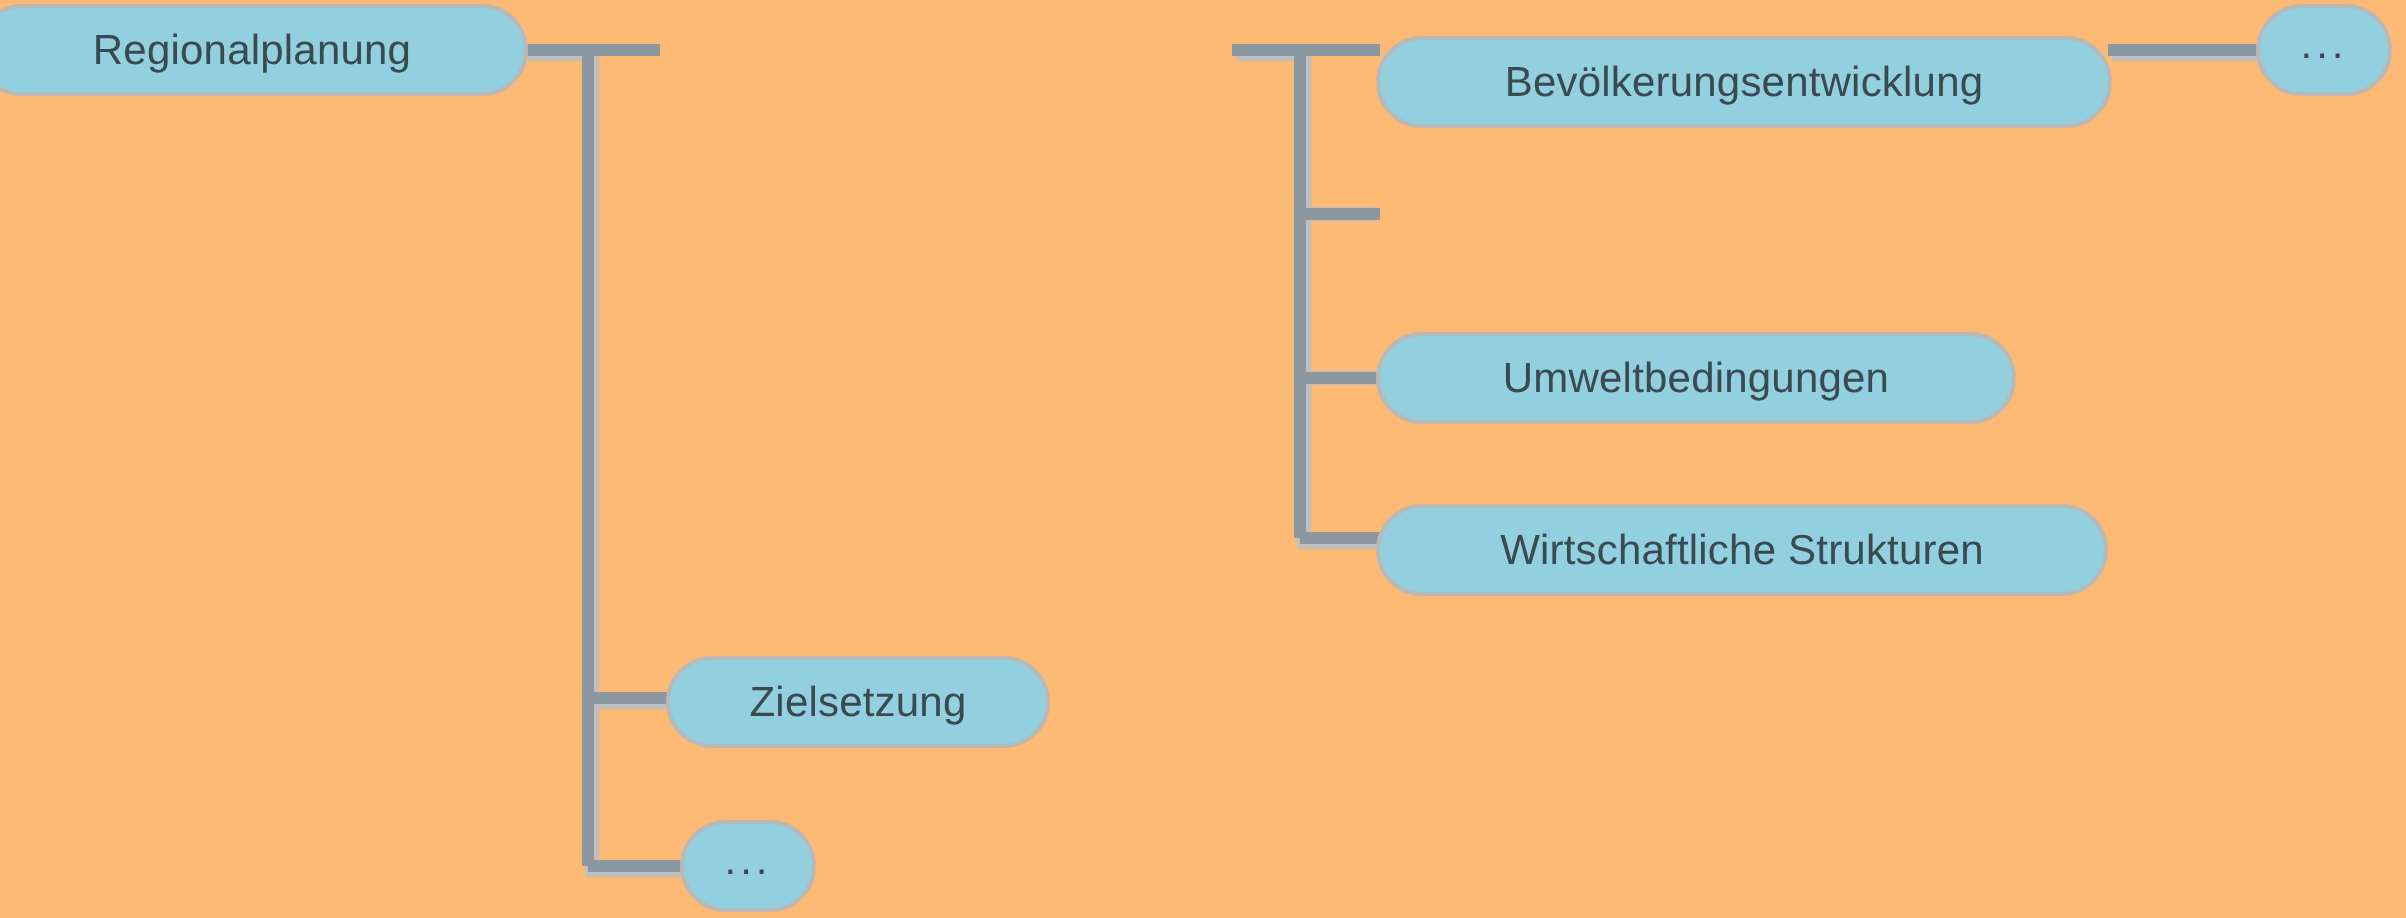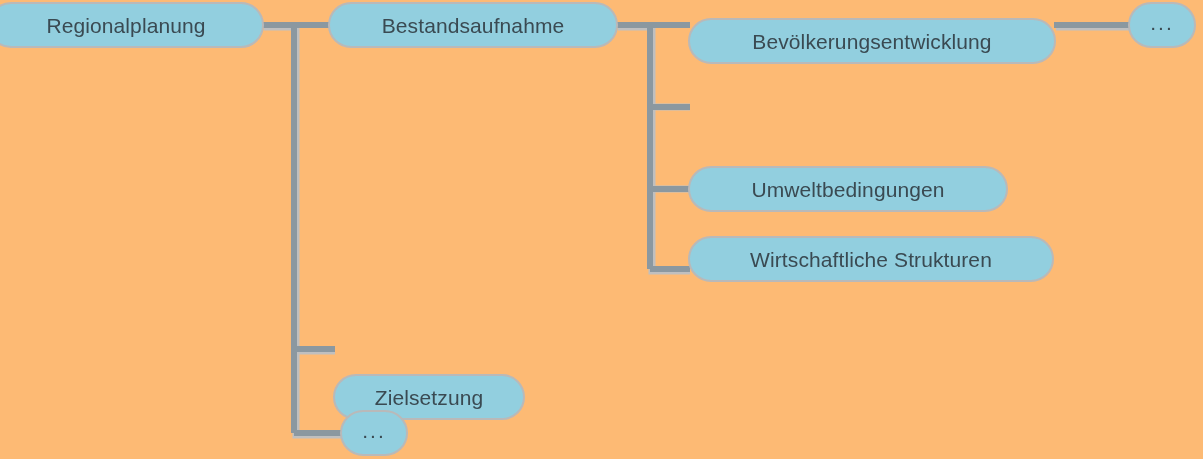--- a/index.html
+++ b/index.html
@@ -79,42 +79,39 @@
     <path d="M650 189 H690" stroke="#8b98a0" stroke-width="6" fill="none"></path>
     <path d="M650 269 H690" stroke="#8b98a0" stroke-width="6" fill="none"></path>
 
     <path d="M1054 25 H1132" stroke="#8b98a0" stroke-width="6" fill="none"></path>
   </svg>
 
   <div class="node" style="left:-12px; top:2px; width:276px;">
     <span class="node-label">Regionalplanung</span>
   </div>
 
-  <div class="node" style="left:328px; top:2px; width:290px;">
-    <span class="node-label">Bestandsaufnahme</span>
-  </div>
 
-  <div class="node" style="left:333px; top:328px; width:192px;margin-top:46px;">
+  <div class="node" style="left:333px; top:328px; width:192px;">
     <span class="node-label">Zielsetzung</span>
   </div>
 
   <div class="node ellipsis" style="left:340px; top:410px; width:68px;">
     <span class="node-label">...</span>
   </div>
 
   <div class="node" style="left:688px; top:2px; width:368px;margin-top:16px;">
     <span class="node-label">Bevölkerungsentwicklung</span>
   </div>
 
 
   <div class="node" style="left:688px; top:166px; width:320px;">
     <span class="node-label">Umweltbedingungen</span>
   </div>
 
-  <div class="node" style="left:688px; top:236px; width:366px;">
+  <div class="node" style="left:688px; top:252px; width:366px;">
     <span class="node-label">Wirtschaftliche Strukturen</span>
   </div>
 
   <div class="node ellipsis" style="left:1128px; top:2px; width:68px;">
     <span class="node-label">...</span>
   </div>
 
 </div>
 
 </body></html>

